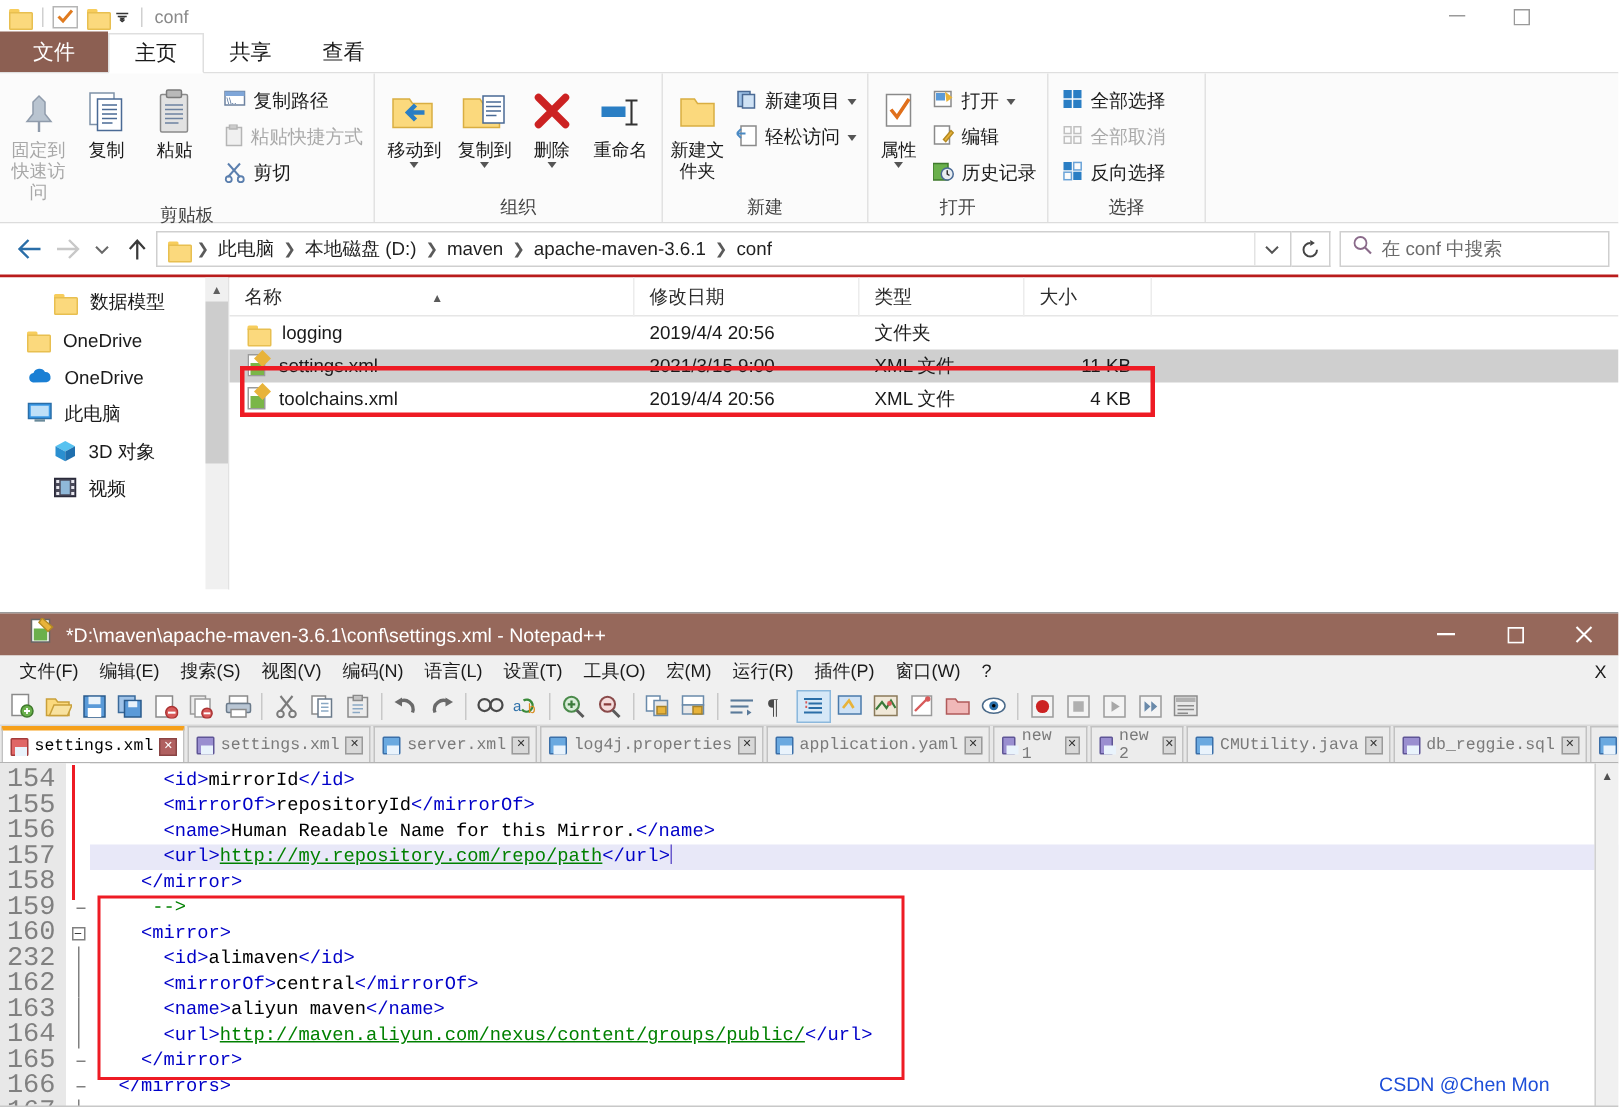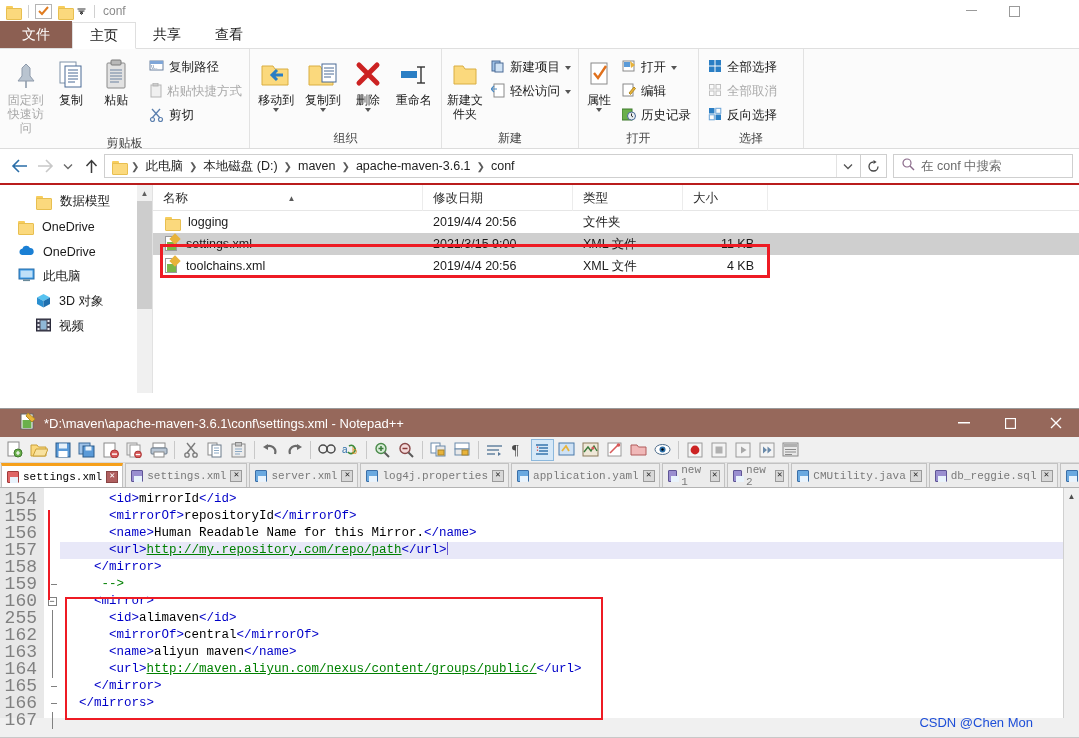--- a/index.html
+++ b/index.html
@@ -777,20 +777,36 @@
             </svg>
           </div>
         <div>
             <svg width="12" height="12">
               <path d="M1 1 L11 11 M11 1 L1 11" stroke="#fff" stroke-width="1.4"></path>
             </svg>
           </div>
       </div>
     </div>
 
+    <div class="npp-menu">
+      <div class="mi">文件(F)</div>
+      <div class="mi">编辑(E)</div>
+      <div class="mi">搜索(S)</div>
+      <div class="mi">视图(V)</div>
+      <div class="mi">编码(N)</div>
+      <div class="mi">语言(L)</div>
+      <div class="mi">设置(T)</div>
+      <div class="mi">工具(O)</div>
+      <div class="mi">宏(M)</div>
+      <div class="mi">运行(R)</div>
+      <div class="mi">插件(P)</div>
+      <div class="mi">窗口(W)</div>
+      <div class="mi">?</div>
+      <div class="closeX">X</div>
+    </div>
 
     <div class="npp-toolbar">
       <div class="tbi">
           <svg width="17" height="17">
             <rect x="2" y="1" width="11" height="14" fill="#fff" stroke="#8a8a8a"></rect>
             <circle cx="12" cy="12" r="4" fill="#6ab04c" stroke="#3f7a2c"></circle>
             <path d="M12 10 v4 M10 12 h4" stroke="#fff" stroke-width="1.2"></path>
           </svg>
         </div>
       <div class="tbi">
@@ -1075,21 +1091,21 @@
 
     <div class="npp-editor">
       <div class="gutter" id="gutter">
           <div class="ln">154</div>
           <div class="ln">155</div>
           <div class="ln">156</div>
           <div class="ln">157</div>
           <div class="ln">158</div>
           <div class="ln">159</div>
           <div class="ln">160</div>
-          <div class="ln">255</div>
+          <div class="ln">232</div>
           <div class="ln">162</div>
           <div class="ln">163</div>
           <div class="ln">164</div>
           <div class="ln">165</div>
           <div class="ln">166</div>
           <div class="ln">167</div>
         </div>
       <div class="foldcol" id="foldcol">
           <div class="fc"></div>
           <div class="fc"></div>

